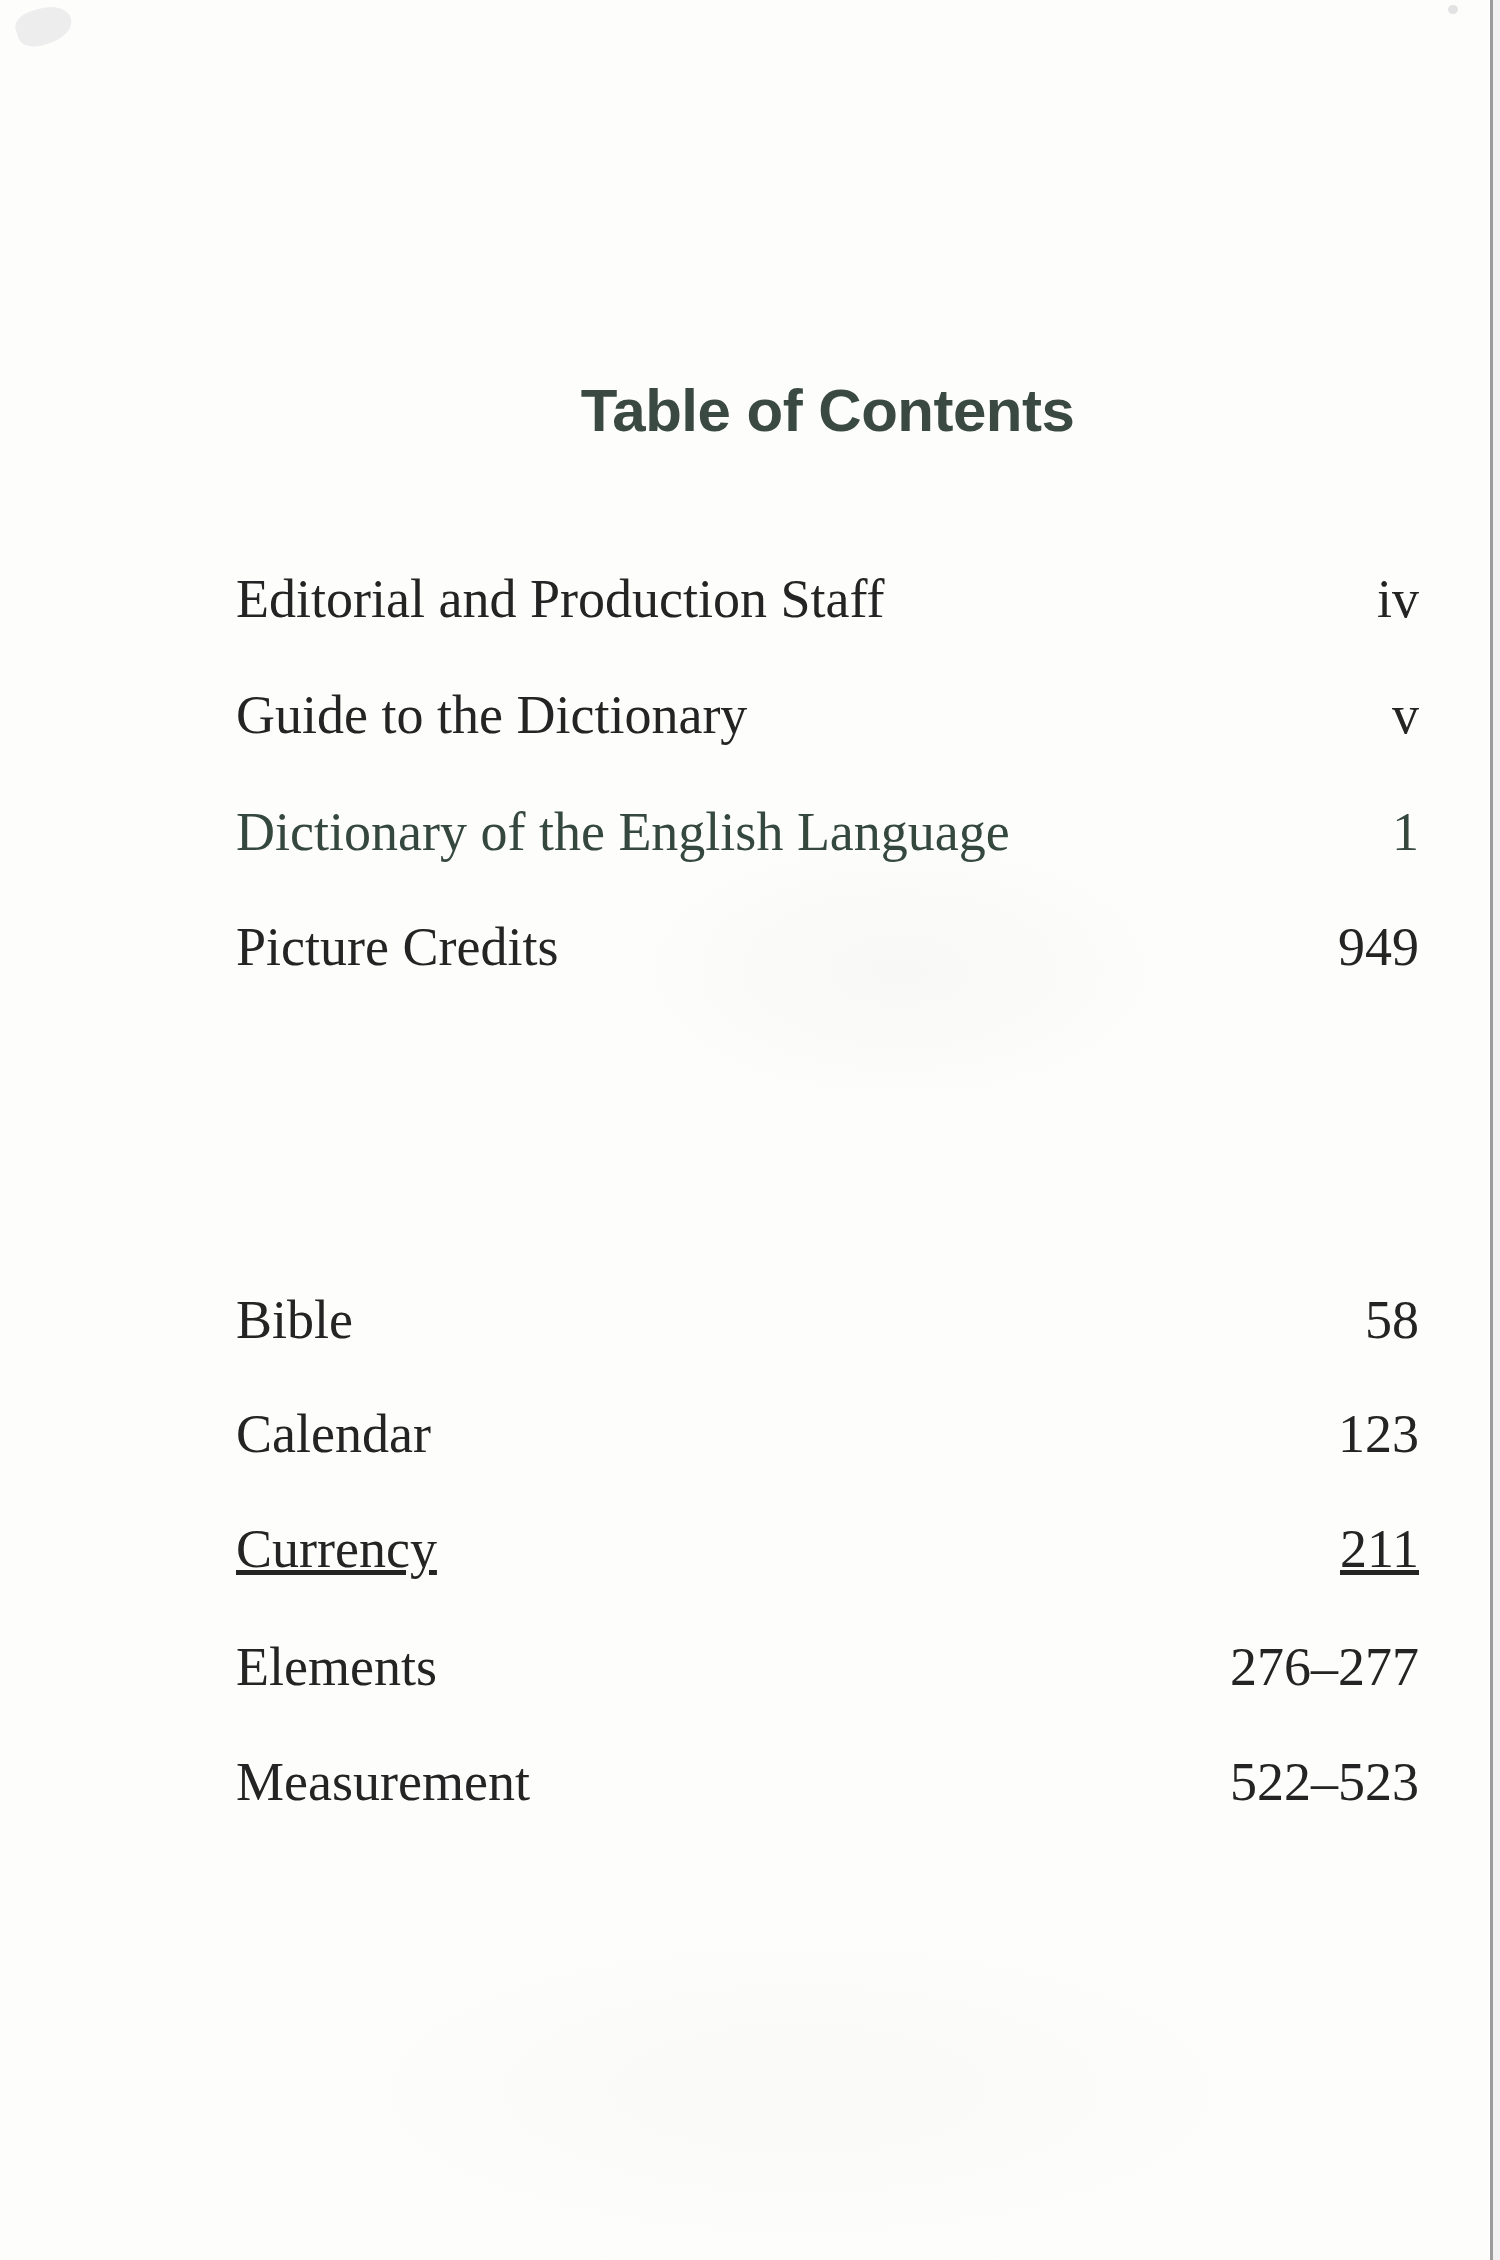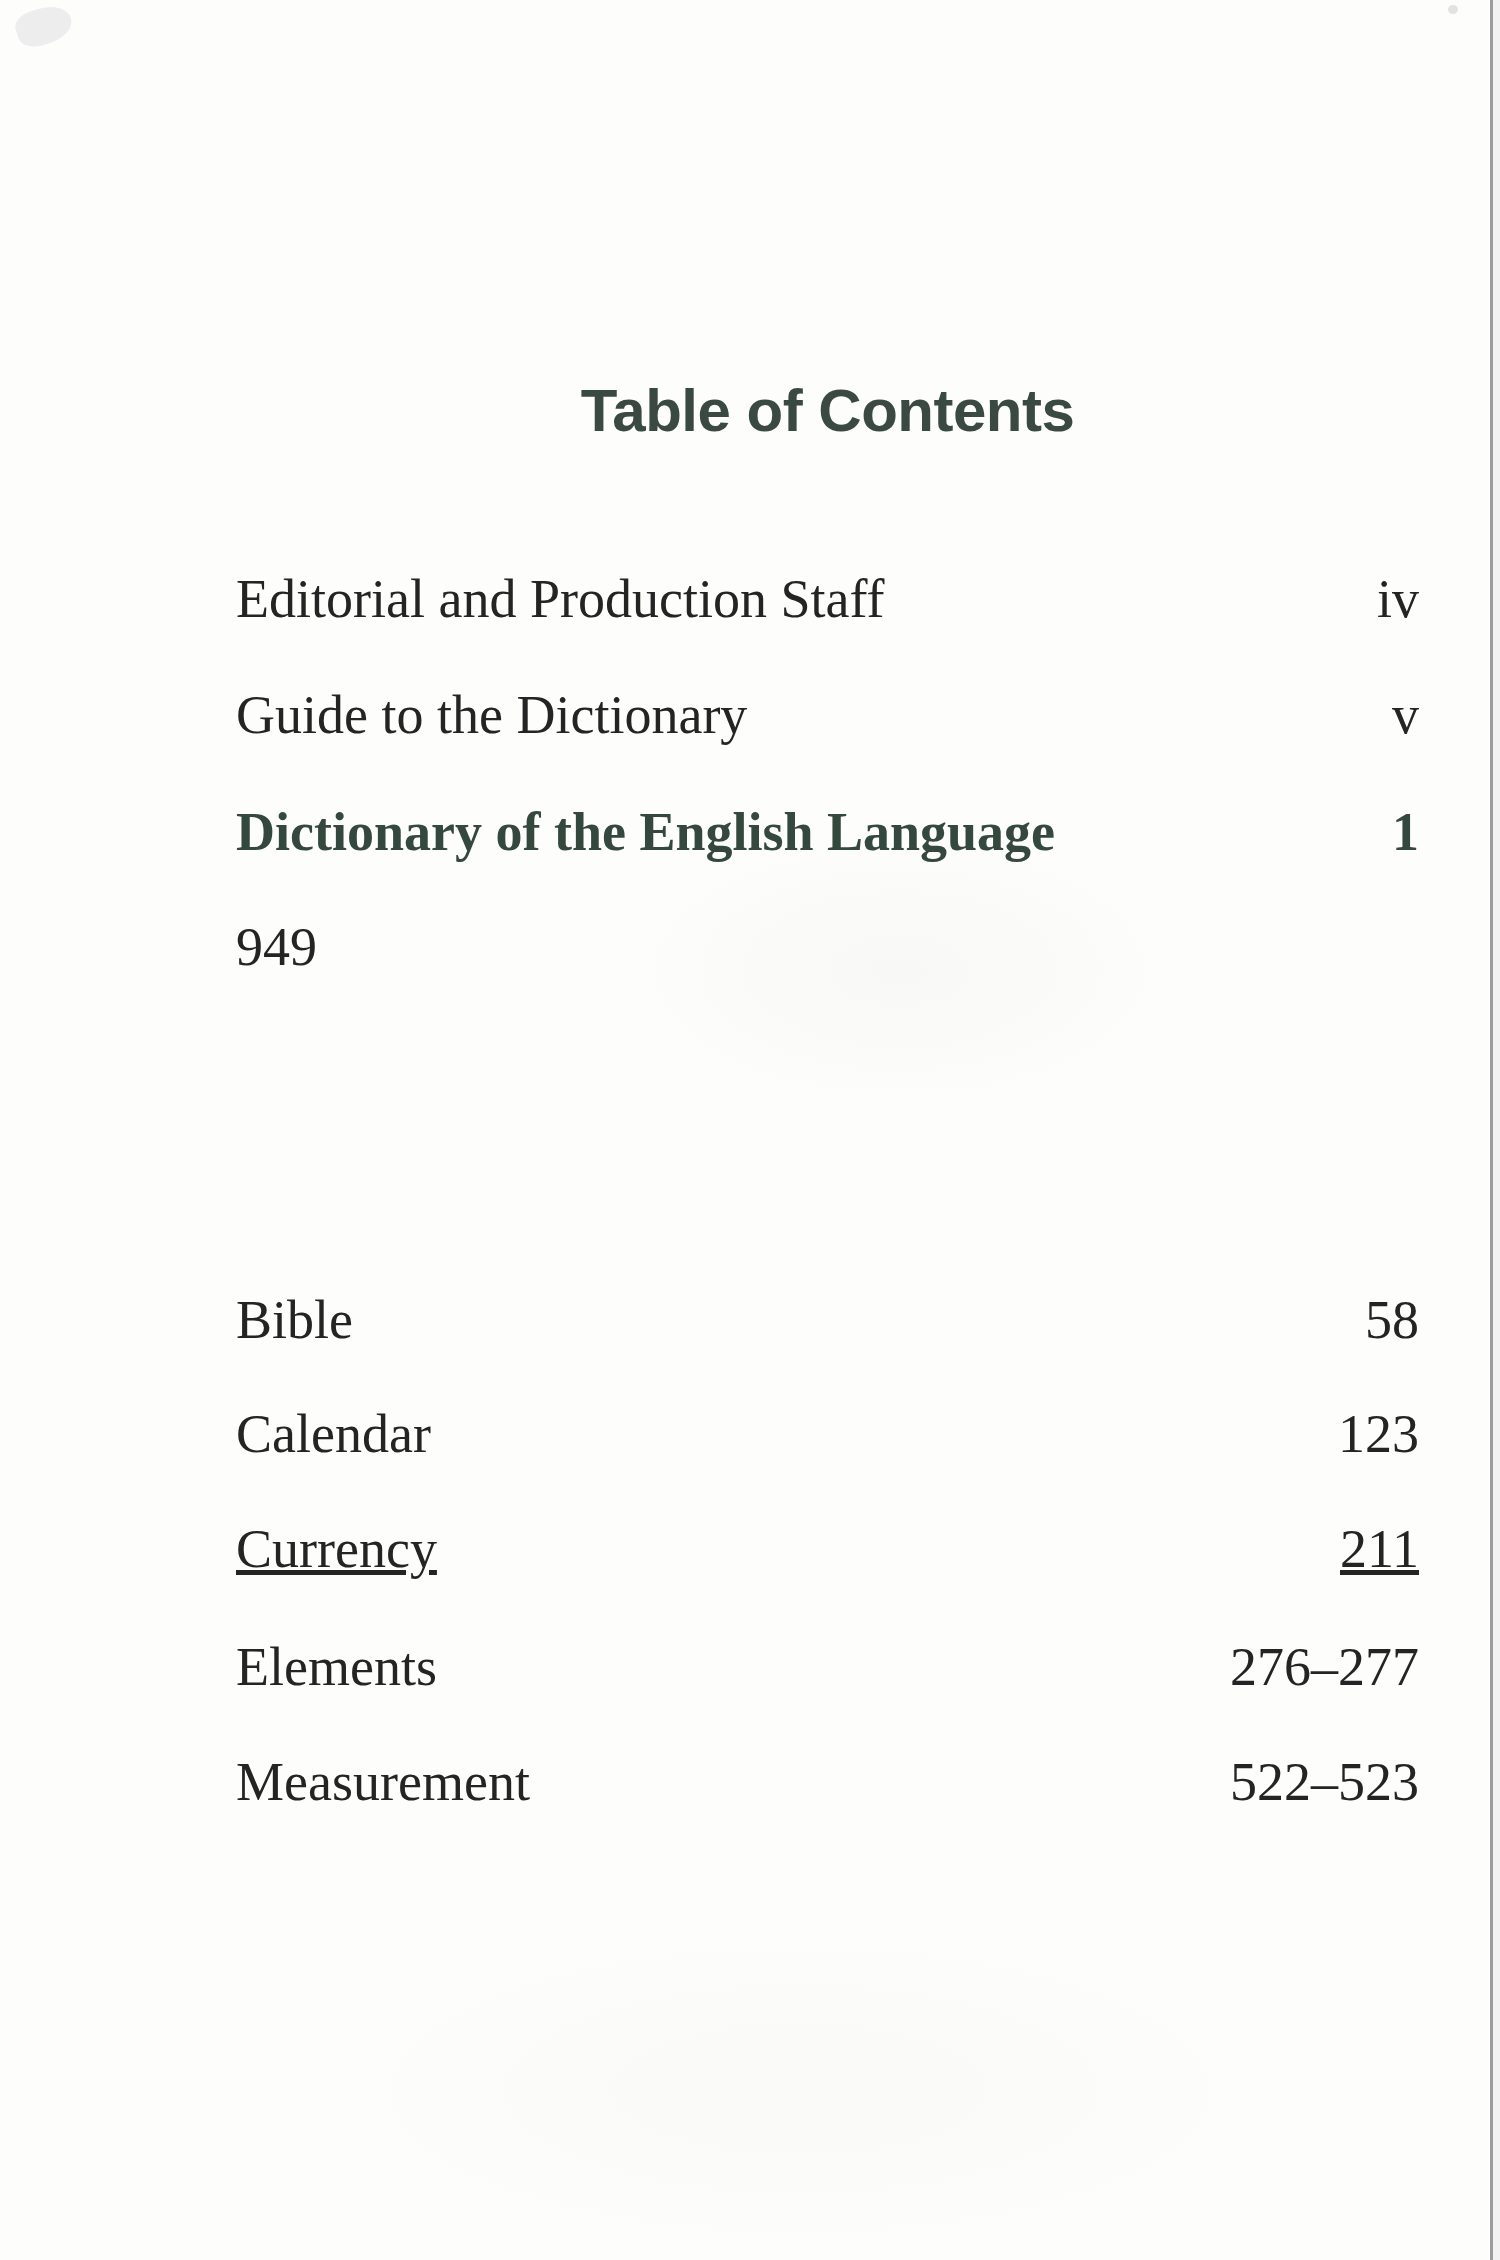--- a/index.html
+++ b/index.html
@@ -102,21 +102,21 @@
   .row-t2 { top: 797px; }
   .row-t3 { top: 912px; }
 
   .row-b0 { top: 1285px; }
   .row-b1 { top: 1399px; }
   .row-b2 { top: 1514px; text-decoration: underline; }
   .row-b3 { top: 1632px; }
   .row-b4 { top: 1747px; }
 
   .emphasis {
-    font-weight: 700;
+    font-weight: 400;
     gap: 8px;
   }
 </style>
 </head>
 <body>
 
 <div id="page">
 
   <div class="ghost ghost-1"></div>
   <div class="ghost ghost-2"></div>
@@ -133,20 +133,21 @@
     </div>
     <div class="toc-row row-t1">
       <span class="label">Guide to the Dictionary</span>
       <span class="pageno">v</span>
     </div>
     <div class="toc-row row-t2 emphasis" style="color:#35483e">
       <span class="label">Dictionary of the English Language</span>
       <span class="pageno">1</span>
     </div>
     <div class="toc-row row-t3">
+      <span class="label">Picture Credits</span>
       <span class="pageno">949</span>
     </div>
 
 
     <div class="toc-row row-b0">
       <span class="label">Bible</span>
       <span class="pageno">58</span>
     </div>
     <div class="toc-row row-b1">
       <span class="label">Calendar</span>

